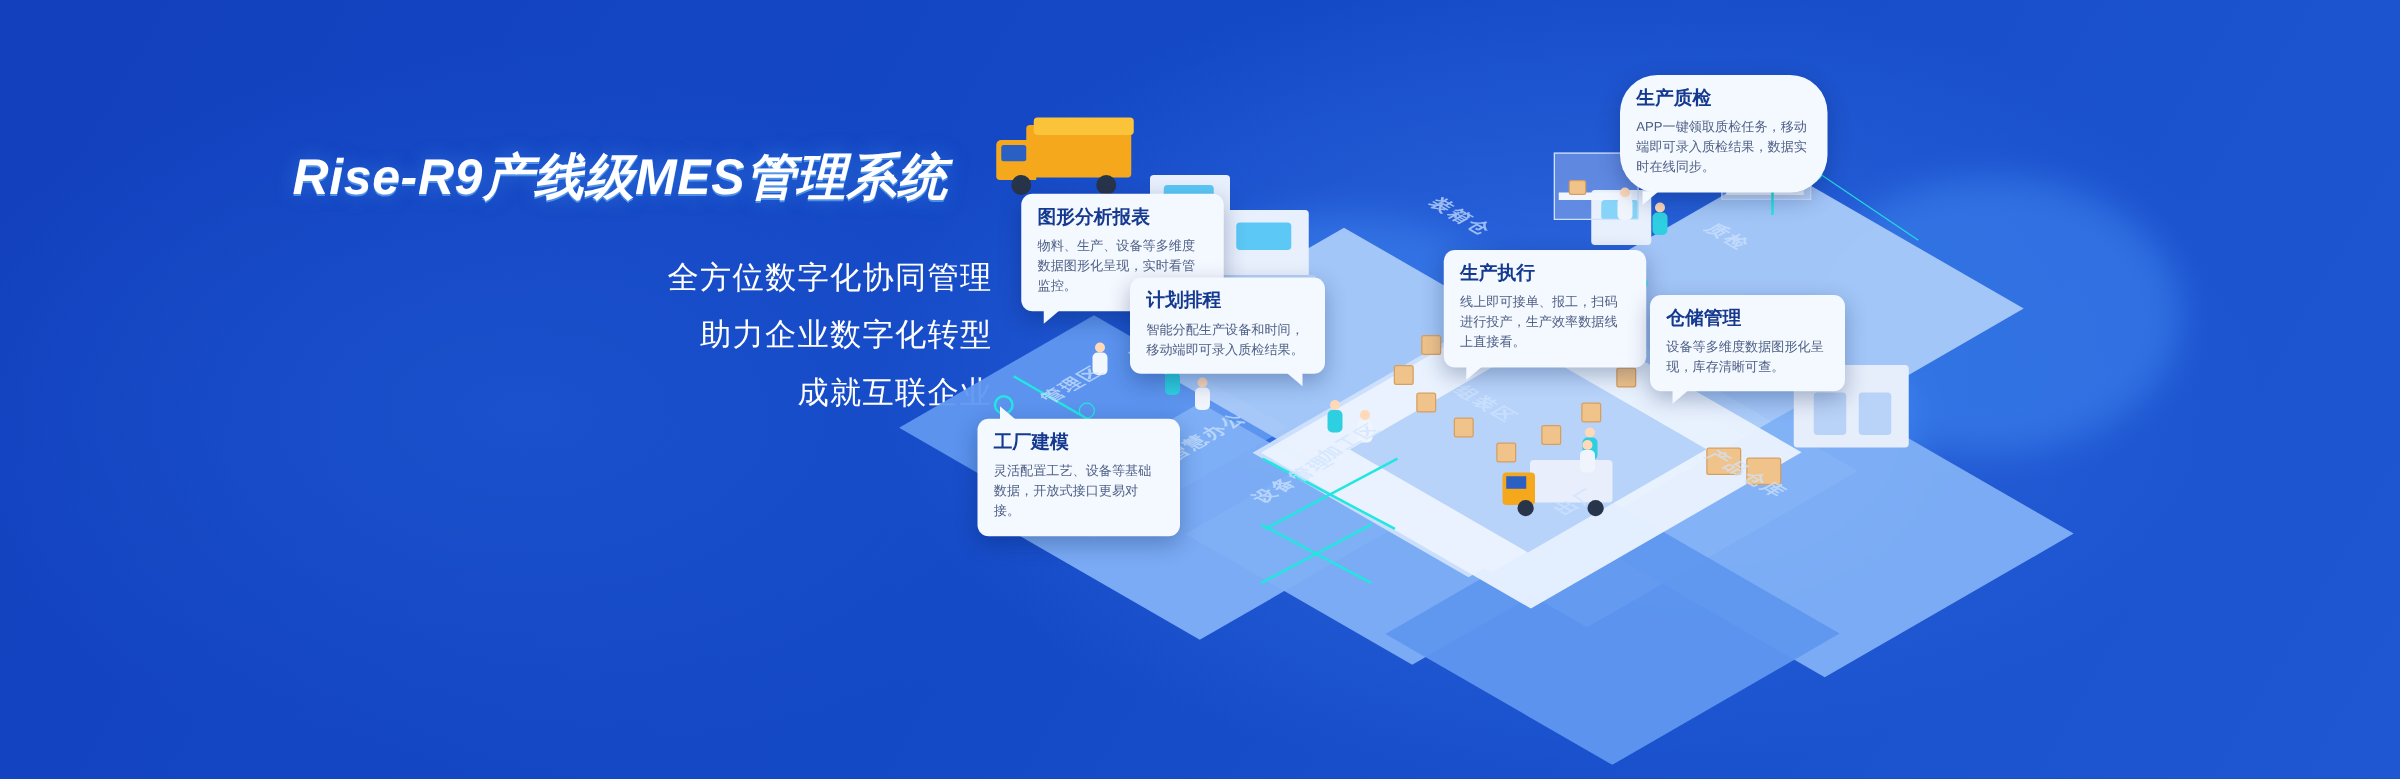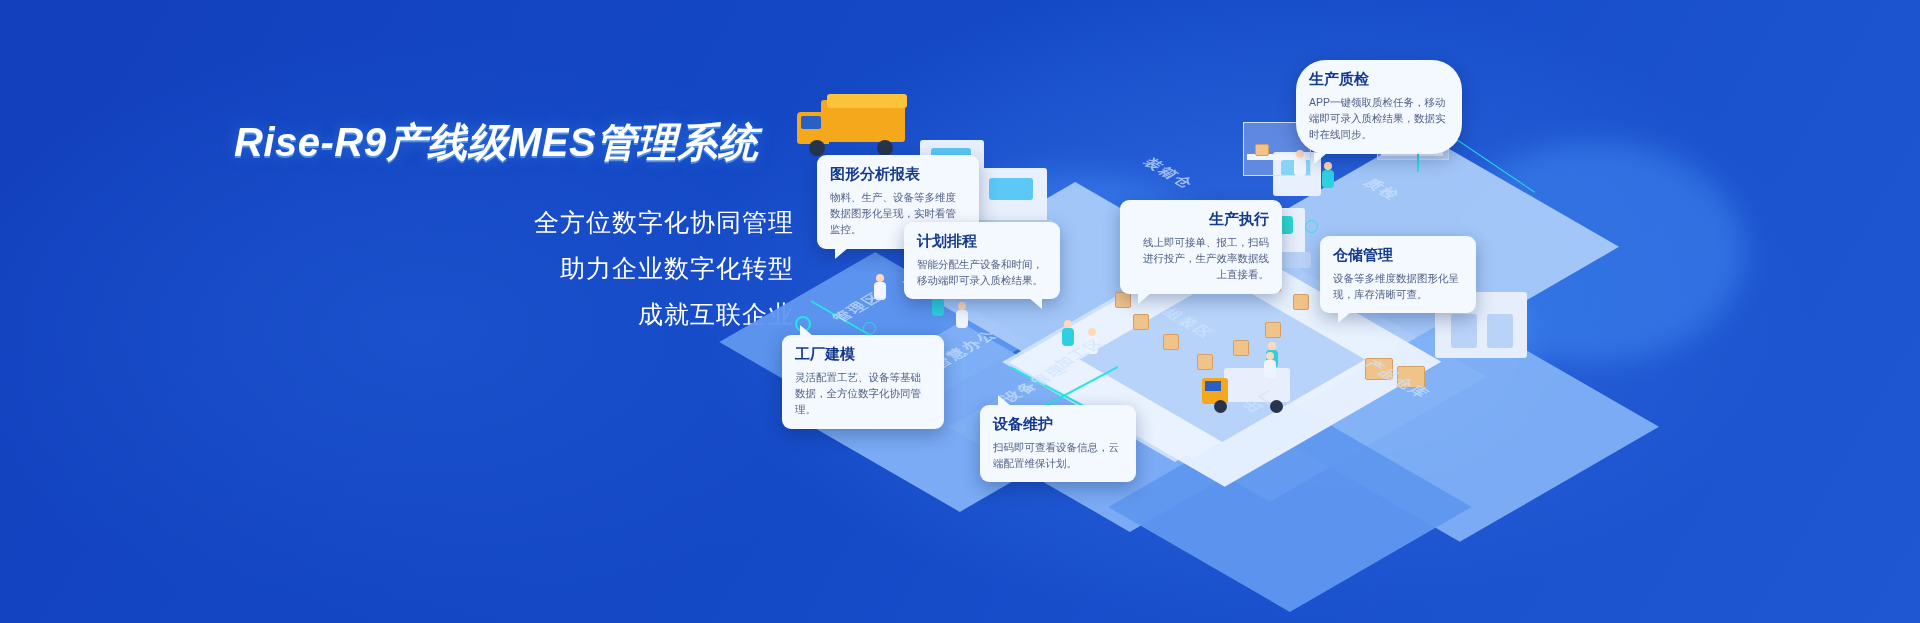--- a/index.html
+++ b/index.html
@@ -258,37 +258,32 @@
     <div class="d">APP一键领取质检任务，移动端即可录入质检结果，数据实时在线同步。</div>
     <div class="tail bl"></div>
   </div>
 
   <div class="card" style="left:904px;top:222px;width:130px;">
     <div class="t">计划排程</div>
     <div class="d">智能分配生产设备和时间，移动端即可录入质检结果。</div>
     <div class="tail br"></div>
   </div>
 
-  <div class="card" style="left:1120px;top:200px;width:136px;text-align:right;">
+  <div class="card" style="left:1155px;top:200px;width:136px;">
     <div class="t">生产执行</div>
     <div class="d">线上即可接单、报工，扫码进行投产，生产效率数据线上直接看。</div>
     <div class="tail bl"></div>
   </div>
 
   <div class="card" style="left:1320px;top:236px;width:130px;">
     <div class="t">仓储管理</div>
     <div class="d">设备等多维度数据图形化呈现，库存清晰可查。</div>
     <div class="tail bl"></div>
   </div>
 
   <div class="card" style="left:782px;top:335px;width:136px;">
     <div class="t">工厂建模</div>
-    <div class="d">灵活配置工艺、设备等基础数据，全方位数字化协同管理。</div>
+    <div class="d">灵活配置工艺、设备等基础数据，开放式接口更易对接。</div>
     <div class="tail tl"></div>
   </div>
 
-  <div class="card" style="left:980px;top:405px;width:130px;">
-    <div class="t">设备维护</div>
-    <div class="d">扫码即可查看设备信息，云端配置维保计划。</div>
-    <div class="tail tl"></div>
-  </div>
 
 </div>
 
 </body></html>

